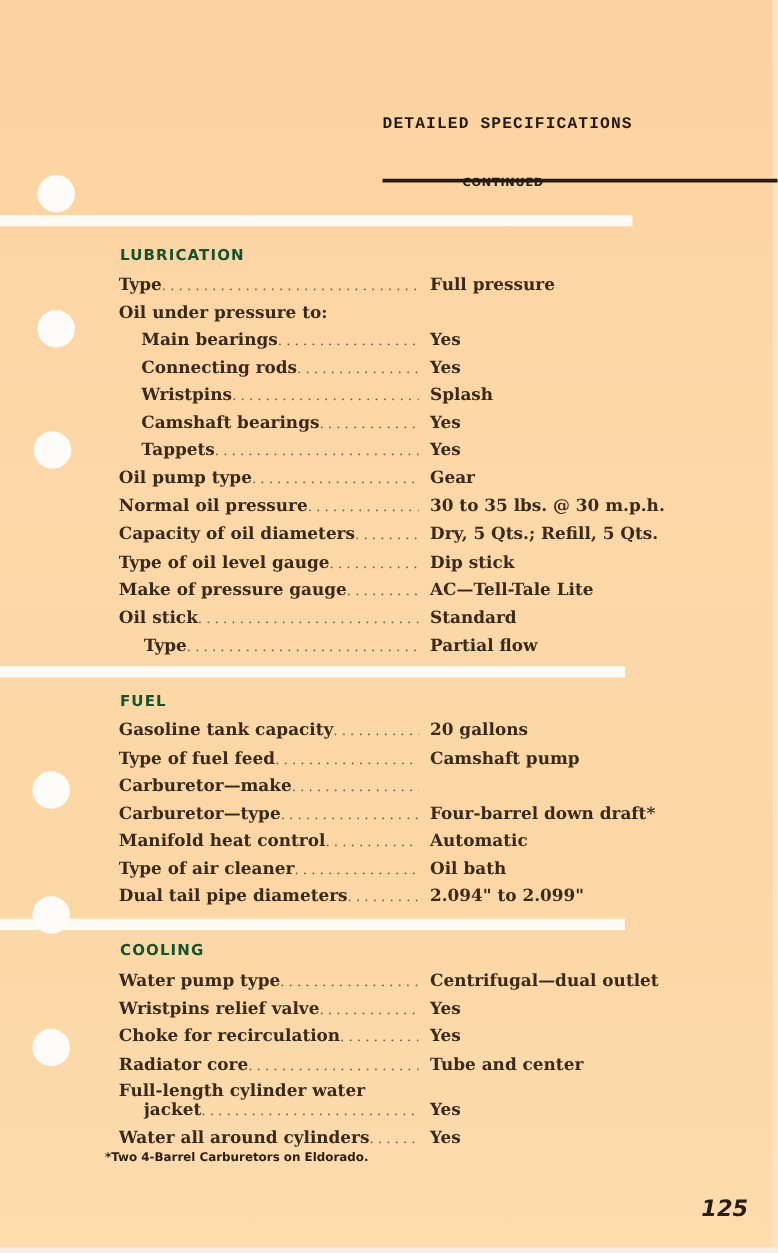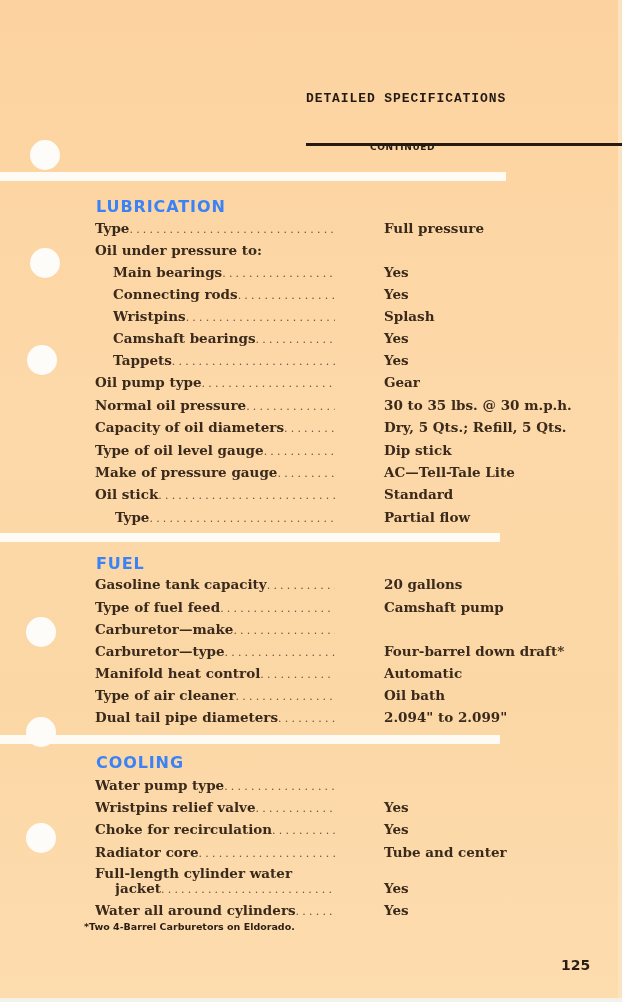--- a/index.html
+++ b/index.html
@@ -72,23 +72,23 @@
       width: 30px;
       height: 30px;
       border-radius: 50%;
       background: #fefcf8;
     }
     .section-head {
       position: absolute;
       left: 96px;
       font-family: "DejaVu Sans", "Liberation Sans", sans-serif;
       font-weight: bold;
-      font-size: 16px;
+      font-size: 12px;
       letter-spacing: 0.9px;
-      color: #3b82f6;
+      color: #14532d;
     }
     .row {
       position: absolute;
       left: 95px;
       width: 460px;
       height: 22px;
       font-weight: bold;
       font-size: 13.5px;
       line-height: 22px;
       color: #3a2a1c;
@@ -105,21 +105,20 @@
     .row .label-wrap.indent2 { left: 20px; width: 220px; }
     .row .leader {
       font-weight: normal;
       letter-spacing: 3.2px;
       color: #6a5440;
       font-size: 11px;
     }
     .row .value {
       position: absolute;
       left: 249px;
-      margin-left: 40px;
     }
     .row .label-only {
       position: absolute;
       left: 0;
       text-align: right;
     }
     .footnote {
       position: absolute;
       left: 84px;
       top: 921px;
@@ -127,22 +126,23 @@
       font-weight: bold;
       font-size: 9.5px;
       color: #2a1e14;
     }
     .page-number {
       position: absolute;
       left: 561px;
       top: 957px;
       font-family: "DejaVu Sans", "Liberation Sans", sans-serif;
       font-weight: bold;
-      font-size: 14px;
+      font-size: 18px;
       color: #2a1e14;
+      font-style: italic;
     }
   </style>
 </head>
 <body>
 
 <div class="page-right-edge"></div>
 <div class="page-bottom-edge"></div>
 
 <div class="header">
   <div class="header-title">DETAILED SPECIFICATIONS</div>
@@ -246,20 +246,21 @@
 </div>
 <div class="row" style="top:706px;">
   <span class="label-wrap"><span>Dual tail pipe diameters</span><span class="leader">................................................</span></span>
   <span class="value">2.094" to 2.099"</span>
 </div>
 
 <div class="section-head" style="top:753px;">COOLING</div>
 
 <div class="row" style="top:774px;">
   <span class="label-wrap"><span>Water pump type</span><span class="leader">................................................</span></span>
+  <span class="value">Centrifugal—dual outlet</span>
 </div>
 <div class="row" style="top:796px;">
   <span class="label-wrap"><span>Wristpins relief valve</span><span class="leader">................................................</span></span>
   <span class="value">Yes</span>
 </div>
 <div class="row" style="top:818px;">
   <span class="label-wrap"><span>Choke for recirculation</span><span class="leader">................................................</span></span>
   <span class="value">Yes</span>
 </div>
 <div class="row" style="top:841px;">

